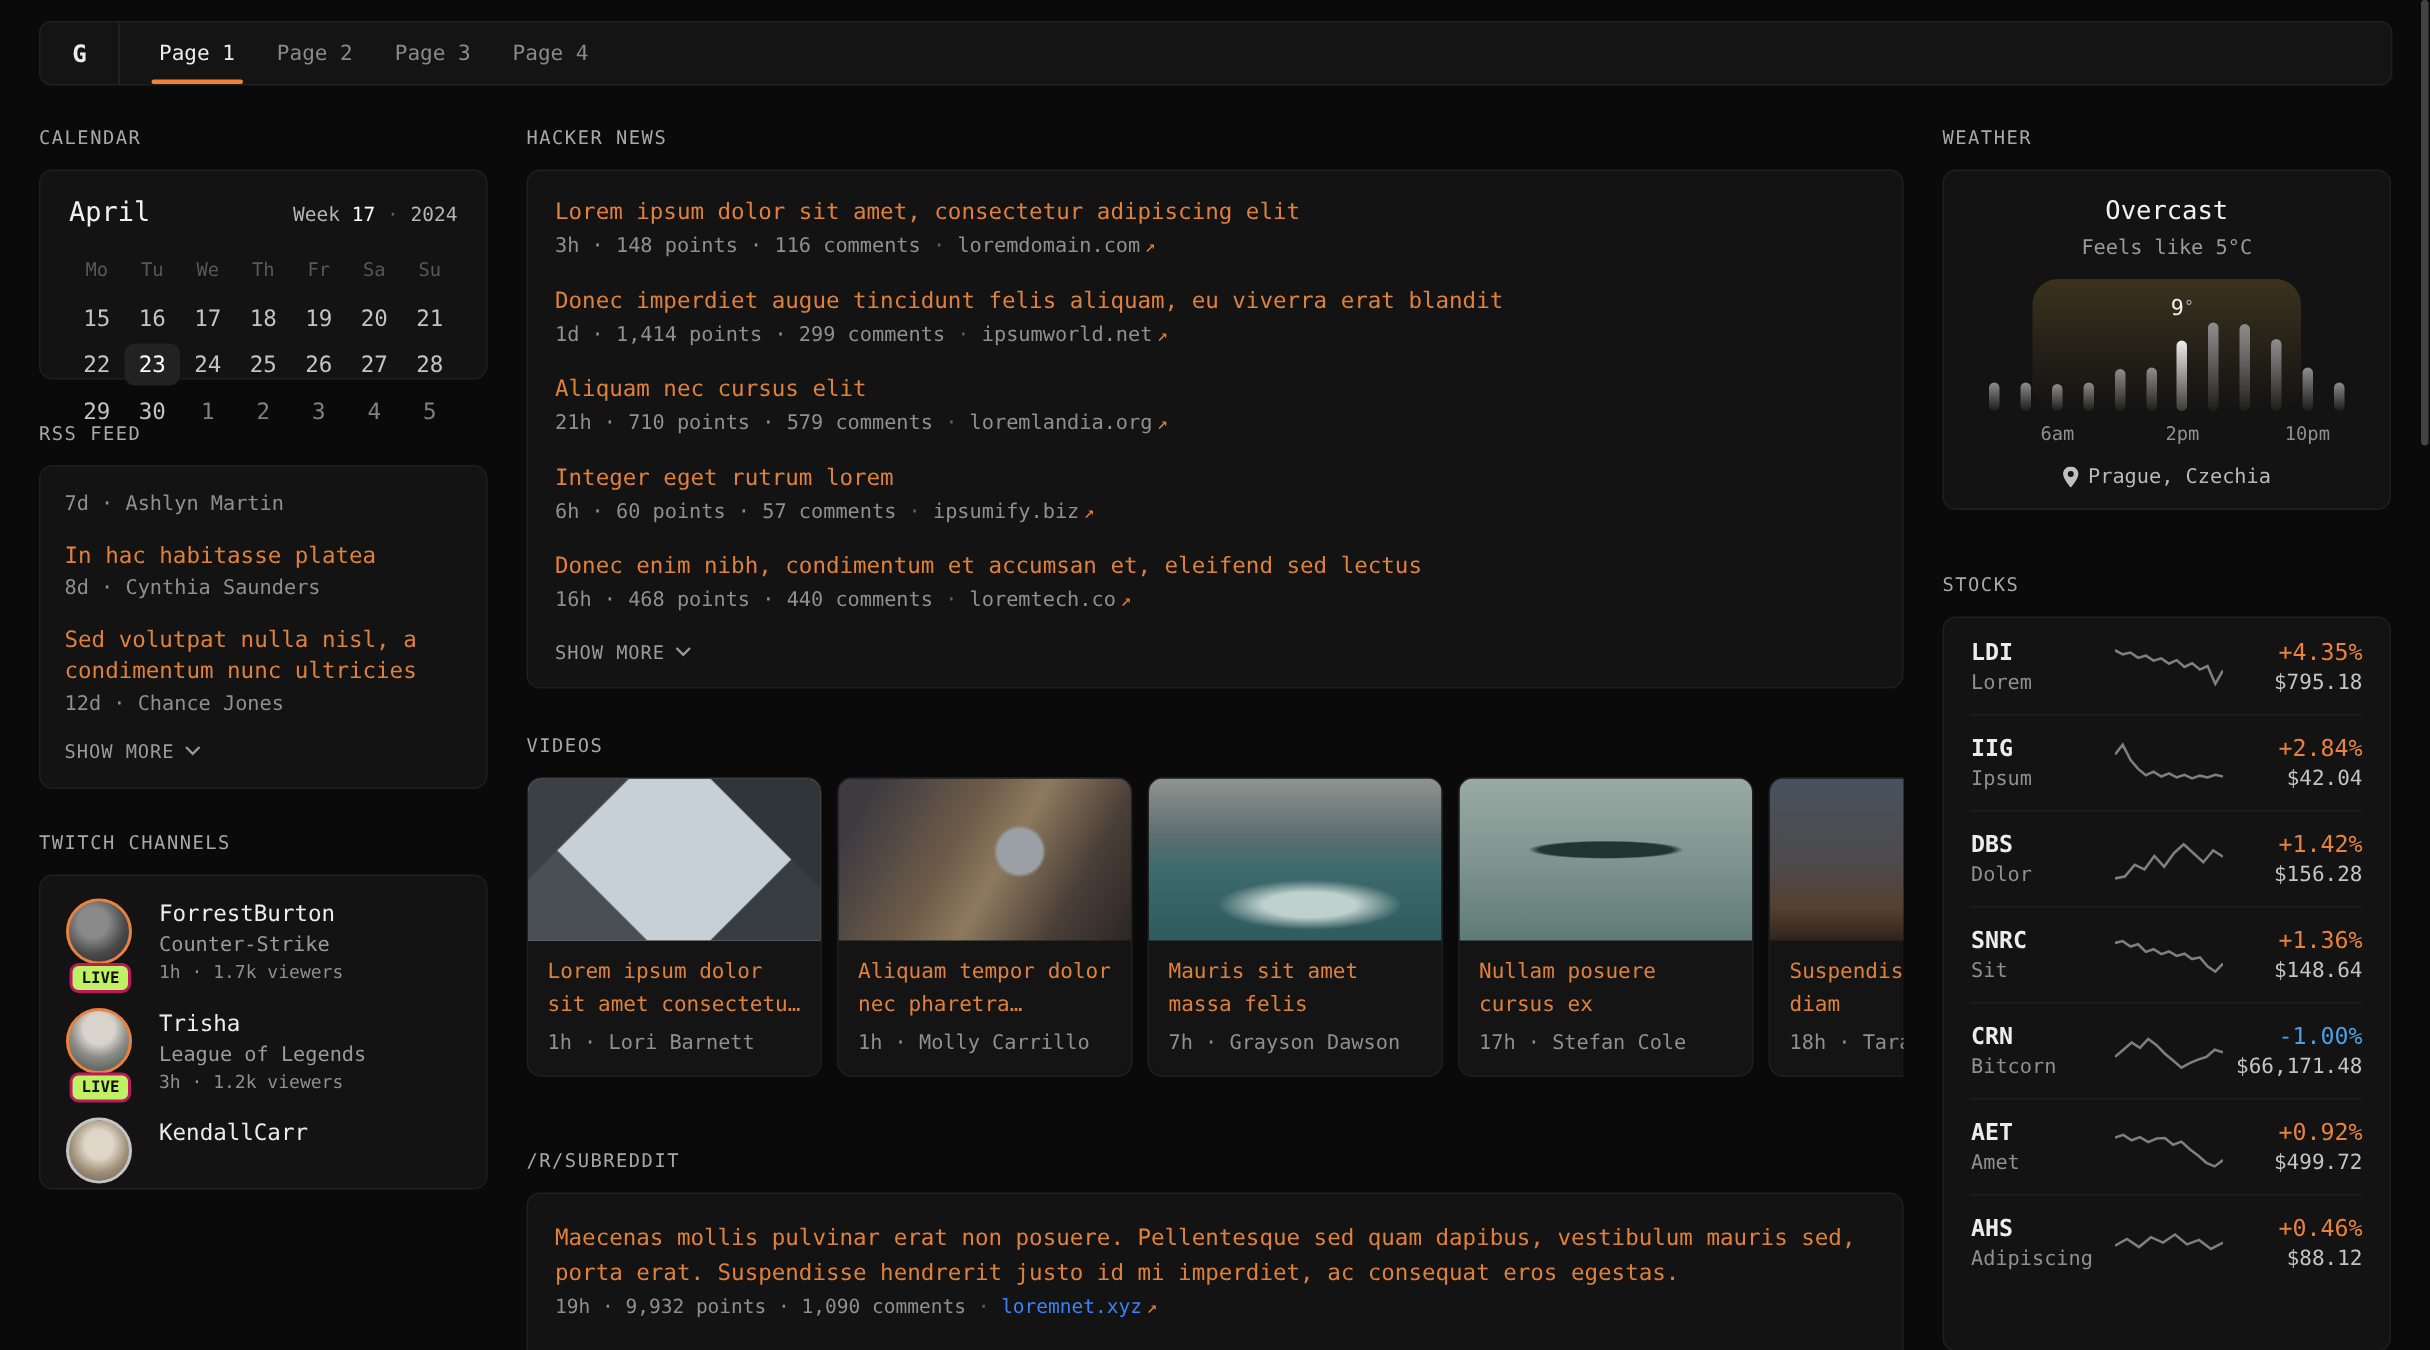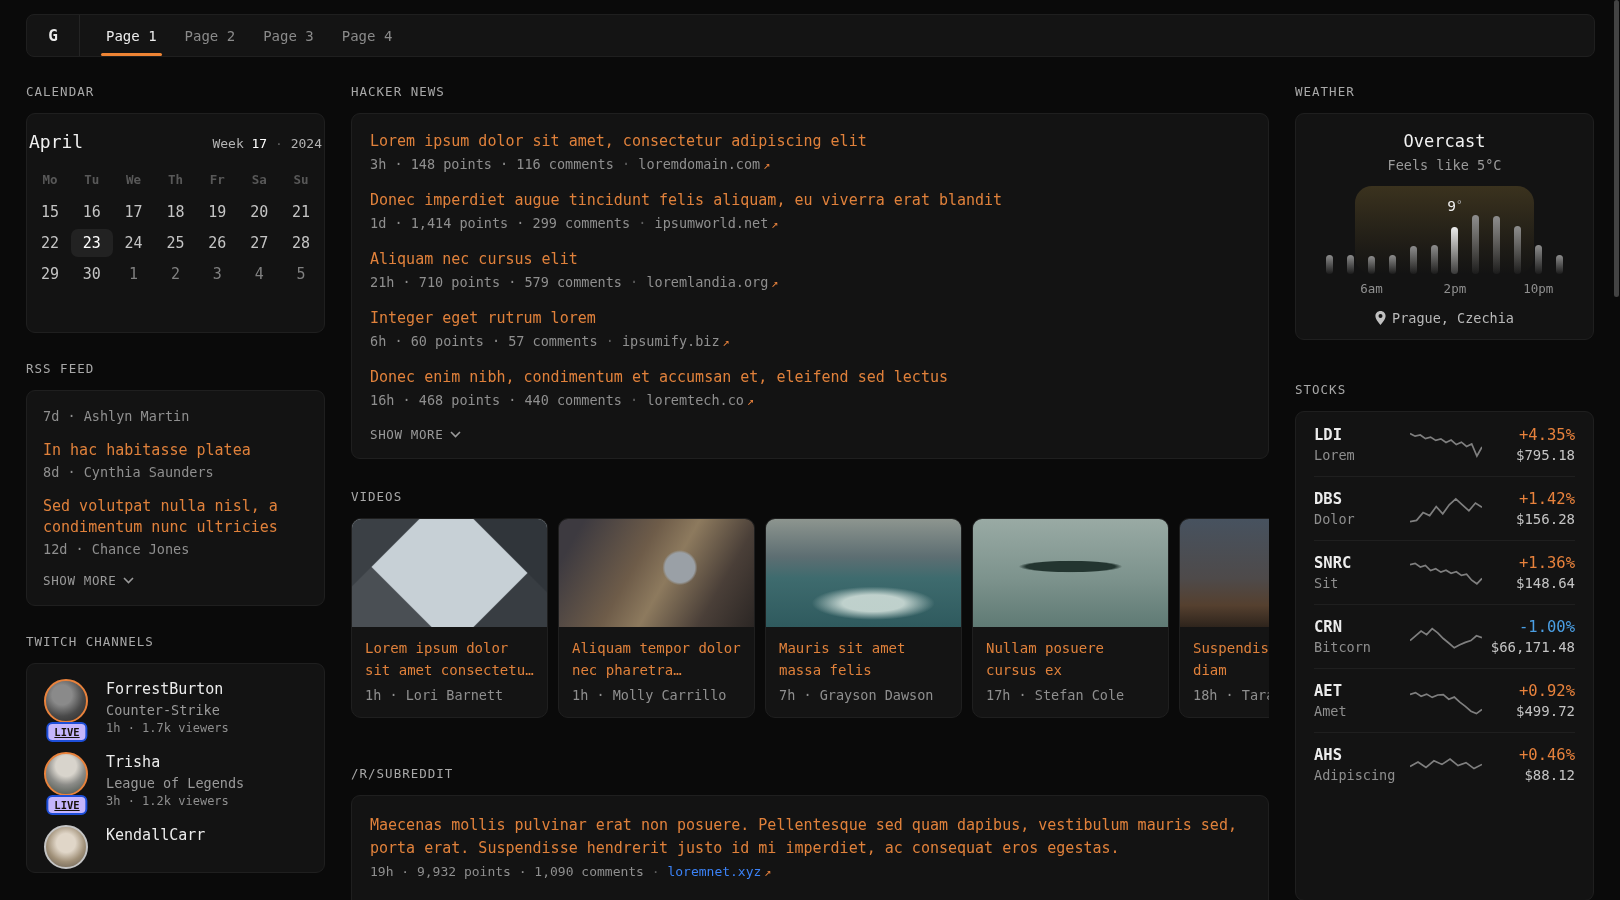--- a/index.html
+++ b/index.html
@@ -34,28 +34,28 @@
   .dot { color:#5f5f5f; }
   .meta { color:#8f8f8f; font-size:13.5px; }
   .arrow { color:#e8823c; font-size:12px; margin-left:3px; }
 
   .show-more { display:flex; align-items:center; gap:7px; color:#9a9a9a;
     font-size:12.5px; letter-spacing:0.05em; cursor:pointer; }
   .chev { width:11px; height:7px; }
   .chev polyline { fill:none; stroke:#9a9a9a; stroke-width:1.6; }
 
   
-  .cal-card { padding:17px 2px 14px; height:220px; }
+  .cal-card { padding:17px 19px 14px; height:140px; }
   .cal-head { display:flex; align-items:baseline; justify-content:space-between; }
   .cal-month { color:#f0f0f0; font-size:18px; }
   .cal-week { font-size:13px; color:#b4b4b4; }
   .cal-week .wk-num { color:#ffffff; }
   .cal-grid { display:grid; grid-template-columns:repeat(7,1fr); margin-top:15px;
     row-gap:3px; text-align:center; }
-  .cal-dow { font-size:12.5px; color:#585858; padding:5px 0 8px;font-weight:bold; }
+  .cal-dow { font-size:12.5px; color:#585858; padding:5px 0 8px; }
   .cal-day { font-size:15px; color:#c4c4c4; padding:6px 0;
     border-radius:7px; line-height:16px; }
   .cal-day.muted { color:#808080; }
   .cal-day.today { background:#222222; color:#ffffff; }
 
   
   .rss-card { padding:15px 16px 17px; }
   .feed-item { margin-bottom:16px; }
   .feed-title { display:block; font-size:15px; line-height:21.5px; color:#e0813b; }
   .feed-title.visited { color:#b9bdc1; }
@@ -65,22 +65,22 @@
   .tw-card { padding:15px 16px; height:210px; overflow:hidden; }
   .tw-row { display:flex; gap:15px; margin-bottom:17px; }
   .tw-avwrap { position:relative; width:48px; flex:0 0 48px; }
   .tw-av { width:44px; height:44px; border-radius:50%; border:2px solid #e8823c;
     background:#333; margin-left:1px; }
   .tw-av.offline { border-color:#c4c4c4; }
   .av-0 { background:radial-gradient(circle at 40% 35%, #8a8a8a 0 28%, #4a4a4a 60%, #262626 100%); }
   .av-1 { background:radial-gradient(circle at 50% 30%, #d8d4cc 0 30%, #8c8c88 55%, #3f4a42 100%); }
   .av-2 { background:radial-gradient(circle at 50% 40%, #e0d6c8 0 30%, #a09078 60%, #5c544a 100%); }
   .live-badge { position:absolute; left:50%; transform:translateX(-50%); bottom:-7px;
-    background:#c4b5fd; color:#161008; font-size:10.5px; font-weight:bold;
-    padding:2px 6px; border-radius:6px; border:2px solid #1d4ed8;text-decoration:underline; }
+    background:#bef264; color:#161008; font-size:10.5px; font-weight:bold;
+    padding:2px 6px; border-radius:6px; border:2px solid #be185d; }
   .tw-name { color:#ececec; font-size:15px; line-height:19px; }
   .tw-game { color:#9a9a9a; font-size:13.5px; margin-top:3px; }
   .tw-meta { color:#8f8f8f; font-size:12px; margin-top:3px; }
 
   
   .hn-card { padding:18px 18px 16px; }
   .hn-item { margin-bottom:19px; }
   .hn-title { display:block; color:#e0813b; font-size:15px; line-height:19px; }
   .hn-meta { margin-top:5px; }
   .rd-card { padding:18px 18px; height:120px; }
@@ -444,20 +444,33 @@
               <svg class="st-spark" viewBox="0 0 100 100" preserveAspectRatio="none">
                 <polyline points="0.0,15 7.1,24 14.3,20 21.4,32 28.6,27 35.7,38 42.9,33 50.0,45 57.1,37 64.3,52 71.4,44 78.6,58 85.7,50 92.9,90 100.0,60"></polyline>
               </svg>
               <div class="st-right">
                 <div class="st-chg up">+4.35%</div>
                 <div class="st-price">$795.18</div>
               </div>
             </div>
             <div class="stock-row">
               <div class="st-id">
+                <div class="st-sym">IIG</div>
+                <div class="st-name">Ipsum</div>
+              </div>
+              <svg class="st-spark" viewBox="0 0 100 100" preserveAspectRatio="none">
+                <polyline points="0.0,30 7.1,8 14.3,42 21.4,62 28.6,76 35.7,68 42.9,79 50.0,72 57.1,81 64.3,75 71.4,83 78.6,77 85.7,81 92.9,75 100.0,79"></polyline>
+              </svg>
+              <div class="st-right">
+                <div class="st-chg up">+2.84%</div>
+                <div class="st-price">$42.04</div>
+              </div>
+            </div>
+            <div class="stock-row">
+              <div class="st-id">
                 <div class="st-sym">DBS</div>
                 <div class="st-name">Dolor</div>
               </div>
               <svg class="st-spark" viewBox="0 0 100 100" preserveAspectRatio="none">
                 <polyline points="0.0,92 9.1,88 18.2,62 27.3,72 36.4,42 45.5,66 54.5,36 63.6,16 72.7,36 81.8,56 90.9,30 100.0,44"></polyline>
               </svg>
               <div class="st-right">
                 <div class="st-chg up">+1.42%</div>
                 <div class="st-price">$156.28</div>
               </div>

